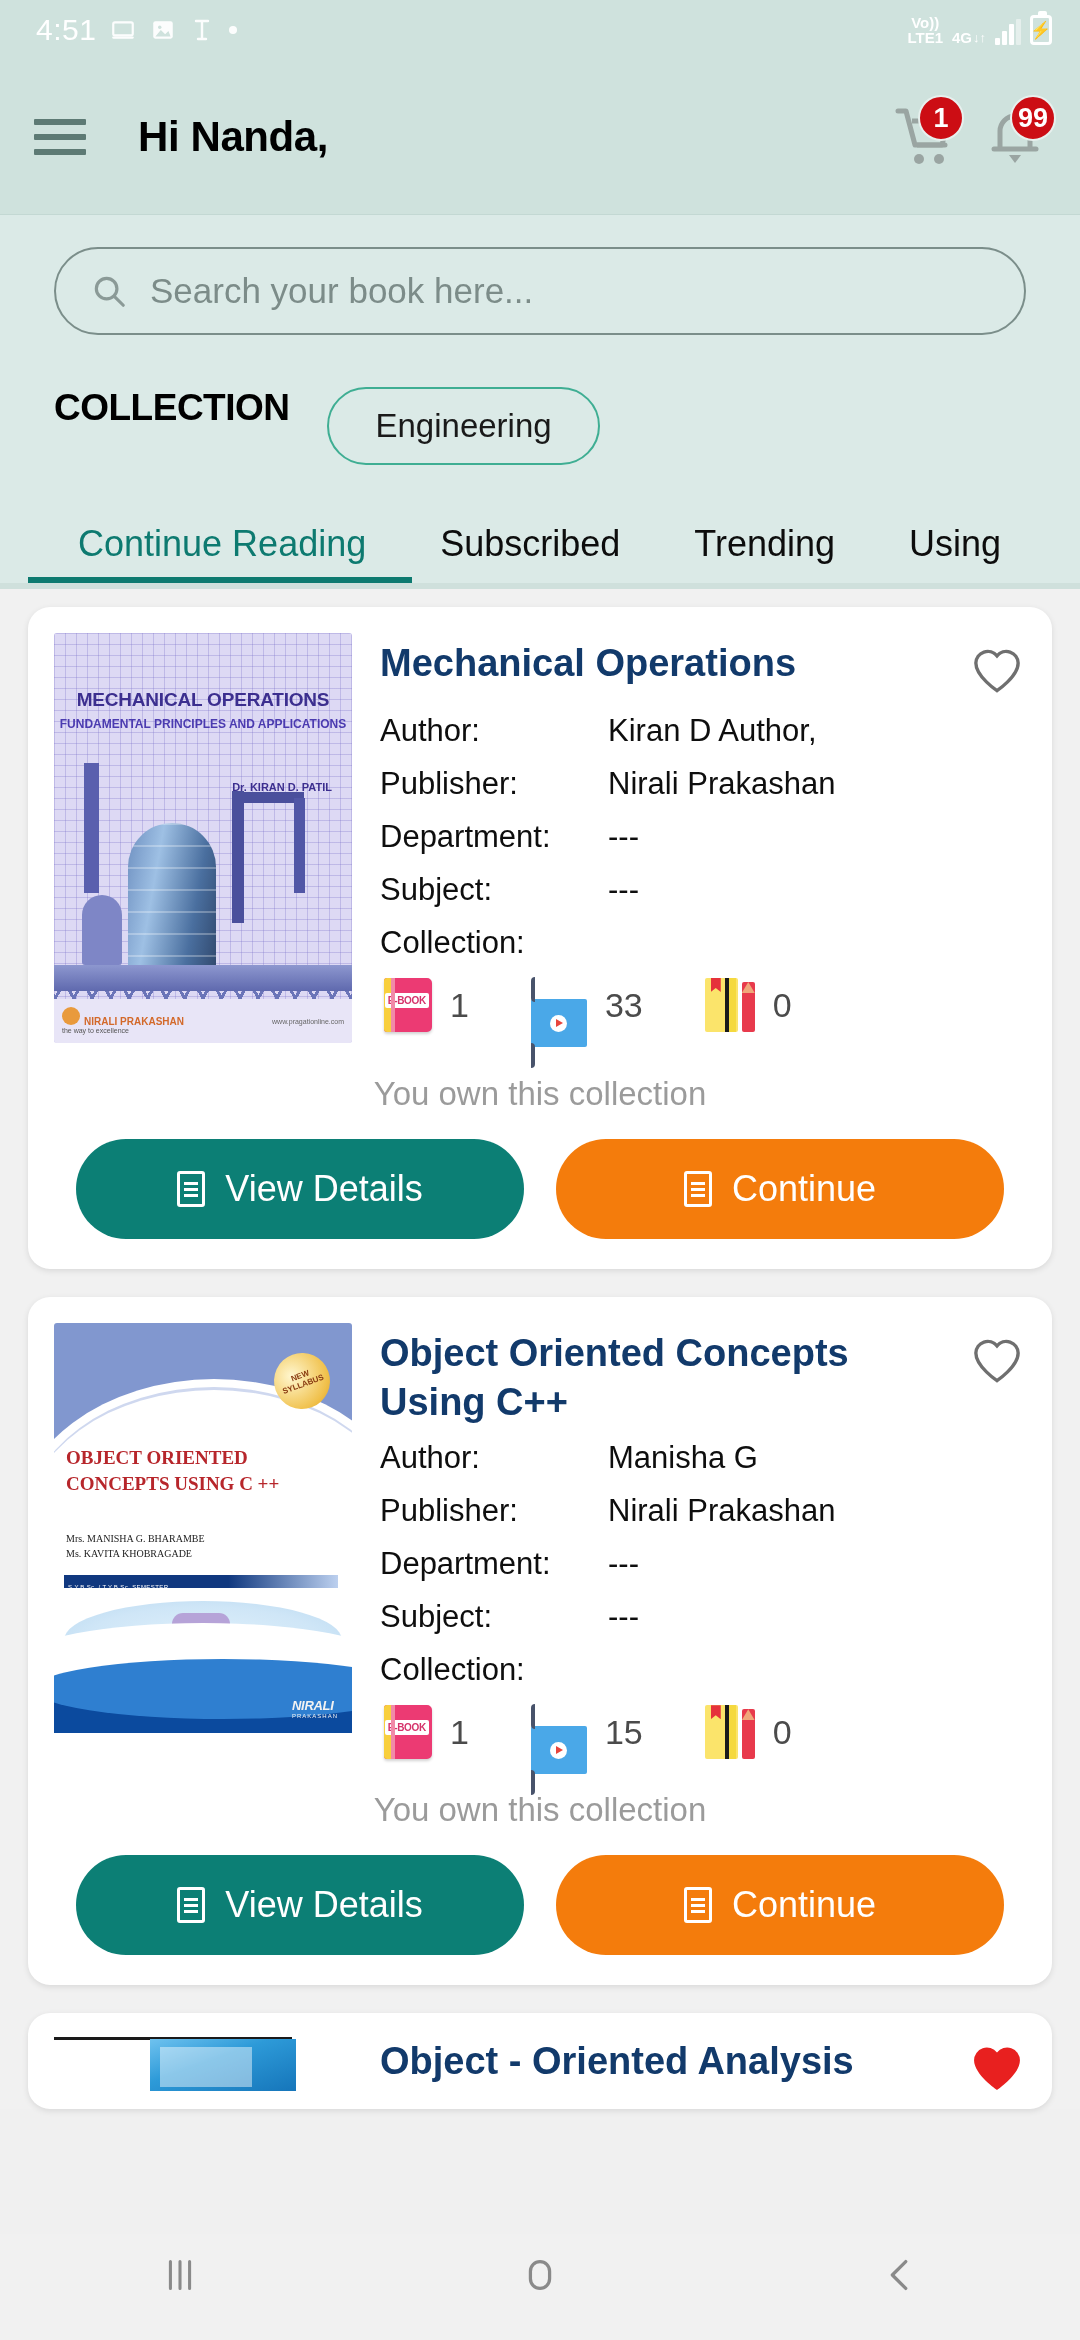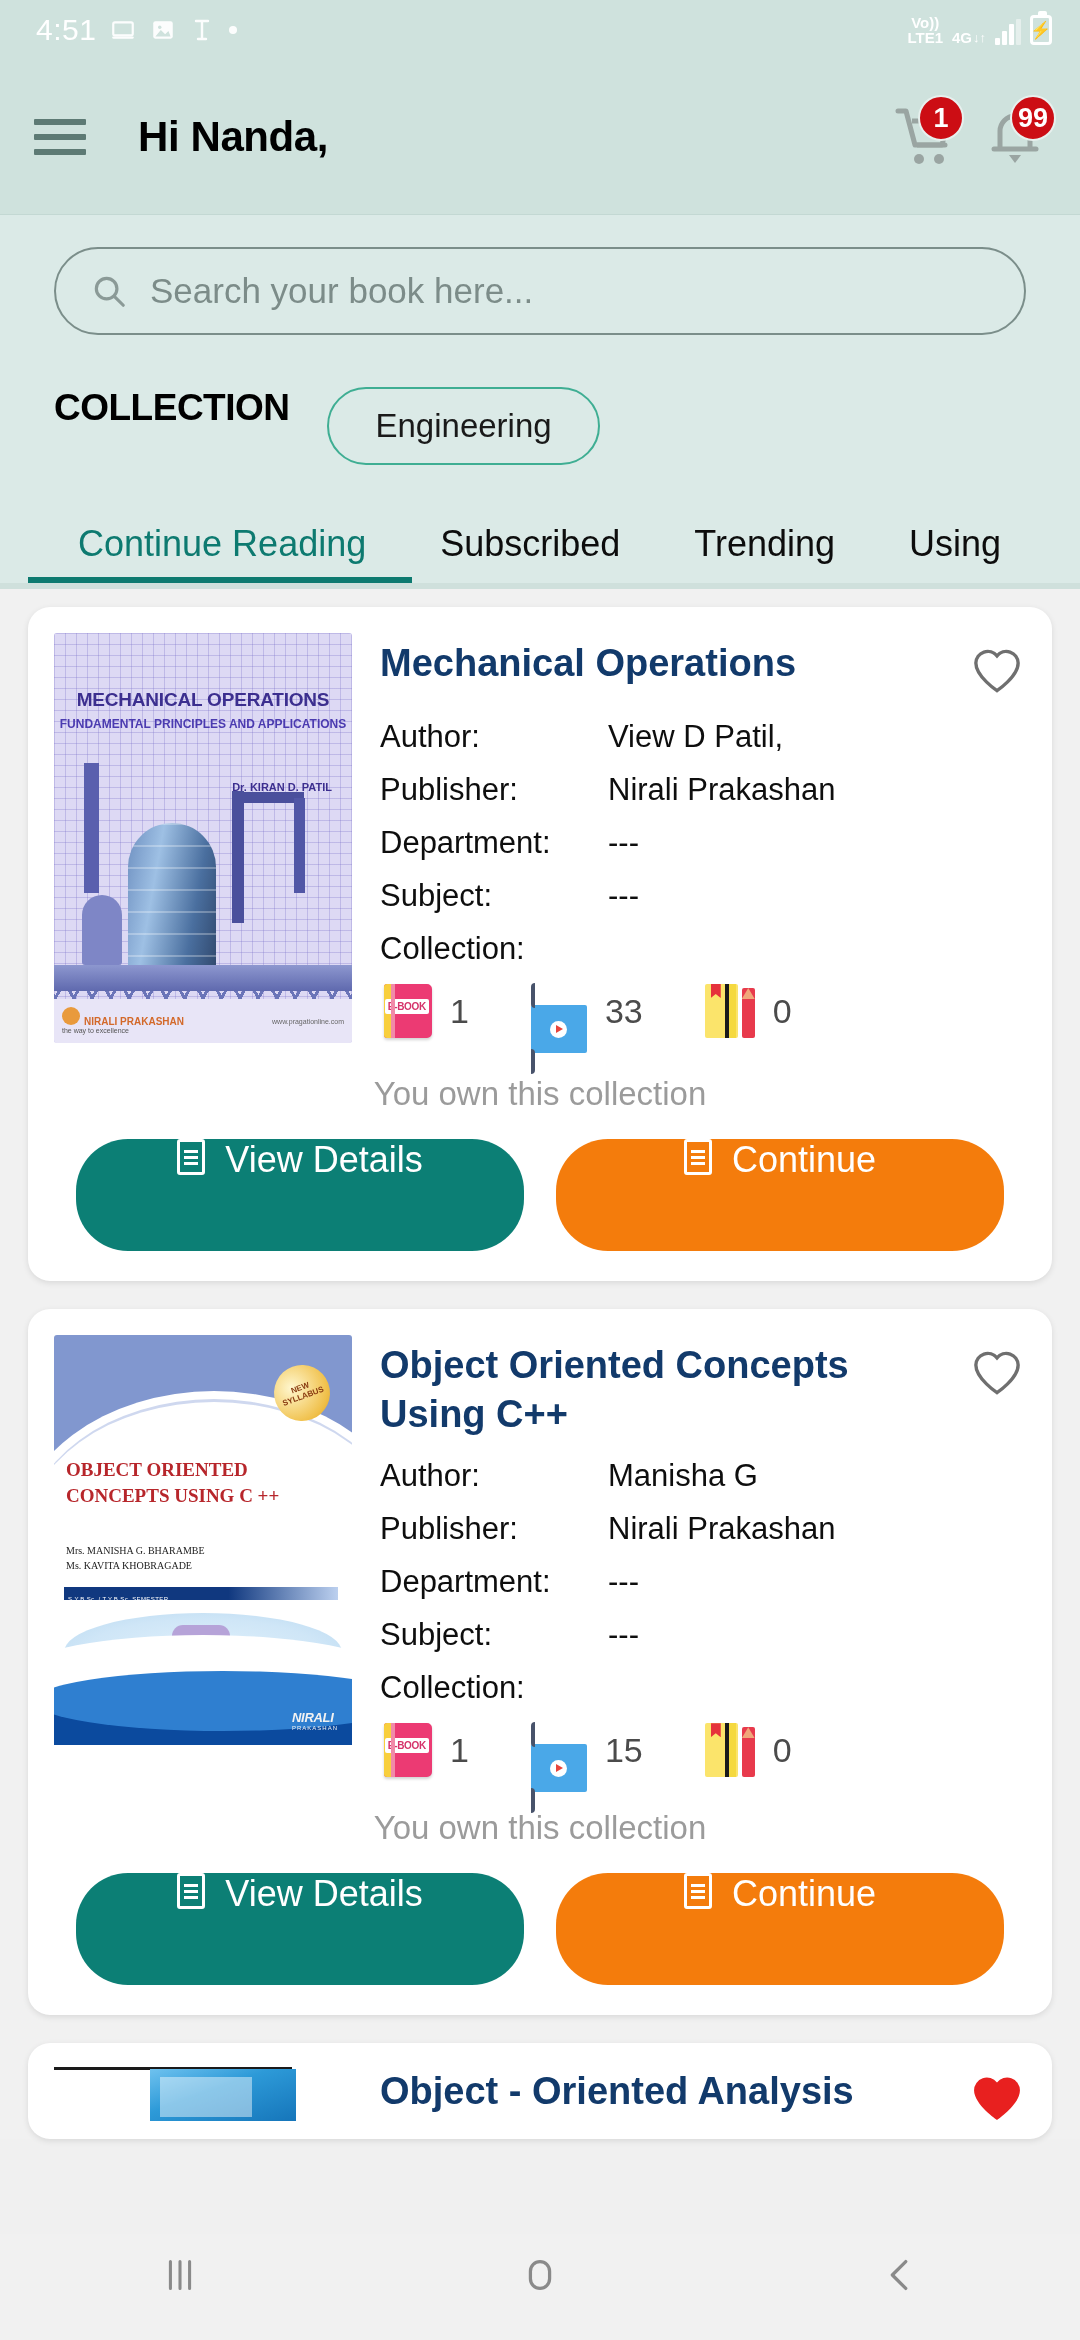--- a/index.html
+++ b/index.html
@@ -156,21 +156,21 @@
   .cov3 .mon { position:absolute; top:8px; left:96px; width:146px; height:56px;
     background:linear-gradient(160deg,#6fc2ef 0%, #2d9ad8 40%, #1473b8 100%);}
   .cov3 .mon:after{content:"";position:absolute;top:8px;left:10px;width:92px;height:40px;background:rgba(255,255,255,.45);}
 
   
   .details { flex: 1; min-width: 0; padding-top: 6px; }
   .title-row { display: flex; align-items: flex-start; }
   .btitle { font-size: 38px; font-weight: 700; color: #123a6b; line-height: 1.28; flex: 1; padding-right: 16px; }
   .heart { flex: 0 0 56px; padding-top: 6px; }
 
-  .meta { margin-top: 20px; }
+  .meta { margin-top: 14px; }
   .mrow { display: flex; font-size: 31px; color: #0e0e0e; margin-bottom: 17px; }
   .mkey { flex: 0 0 228px; }
   .mval { flex: 1; }
 
   .stats { display: flex; align-items: center; gap: 62px; margin-top: 12px; padding-left: 4px; }
   .stat { display: flex; align-items: center; gap: 18px; }
   .stat-num { font-size: 34px; color: #4b4b4b; }
 
   
   .ico-ebook { width: 48px; height: 54px; position: relative; border-radius: 3px 5px 5px 3px; overflow:hidden;
@@ -189,21 +189,21 @@
   .ico-note .nb { position:absolute;left:0;top:0;width:33px;height:54px;background:#fbe46b;border-radius:2px;}
   .ico-note .nb:after{content:"";position:absolute;left:20px;top:0;bottom:0;width:4px;background:#1a1a1a;}
   .ico-note .nb:before{content:"";position:absolute;left:24px;top:0;bottom:0;width:7px;background:#f5d93f;}
   .ico-note .rib{position:absolute;left:6px;top:0;width:10px;height:14px;background:#e5323b;clip-path:polygon(0 0,100% 0,100% 100%,50% 72%,0 100%);}
   .ico-note .pen{position:absolute;right:0;top:4px;width:13px;height:50px;background:#e83a4c;border-radius:2px;}
   .ico-note .pen:before{content:"";position:absolute;top:0;left:0;right:0;height:11px;background:#f0a77a;clip-path:polygon(50% 0,100% 100%,0 100%);}
 
   .ownline { text-align: center; font-size: 33px; color: #9b9b9b; margin: 32px 0 26px; }
 
   .btnrow { display: flex; gap: 32px; padding: 0 22px; }
-  .btn { flex: 1; height: 112px; border-radius: 52px; display: flex; justify-content: center;
+  .btn { flex: 1; height: 100px; border-radius: 52px; display: flex; align-items: center; justify-content: center;
     gap: 20px; font-size: 36px; color: #fff; border: none; }
   .btn-view { background: #0c7f75; }
   .btn-cont { background: #f47c0c; }
   .doc-ico { width: 28px; height: 36px; border: 3px solid #fff; border-radius: 3px; position: relative; display:flex;flex-direction:column;justify-content:center;gap:3px;padding:0 4px;}
   .doc-ico i { display:block; height:3px; background:#fff; }
 
   
   .card.partial { padding-bottom: 8px; overflow: hidden; height: 96px; padding-top: 18px; }
   .card.partial .card-top { gap: 28px; }
 
@@ -349,21 +349,21 @@
             <div class="btitle">Mechanical Operations</div>
             <div class="heart">
               <svg width="54" height="50" viewBox="0 0 24 22">
                 <path d="M12 20.2S2.6 13.9 2.6 7.9A5.3 5.3 0 0 1 12 4.7a5.3 5.3 0 0 1 9.4 3.2c0 6-9.4 12.3-9.4 12.3z" fill="none" stroke="#6f6f6f" stroke-width="1.5"></path>
               </svg>
             </div>
           </div>
           <div class="meta">
             <div class="mrow">
                 <span class="mkey">Author:</span>
-                <span class="mval">View D Patil,</span>
+                <span class="mval">Kiran D Author,</span>
               </div>
             <div class="mrow">
                 <span class="mkey">Publisher:</span>
                 <span class="mval">Nirali Prakashan</span>
               </div>
             <div class="mrow">
                 <span class="mkey">Department:</span>
                 <span class="mval">---</span>
               </div>
             <div class="mrow">

